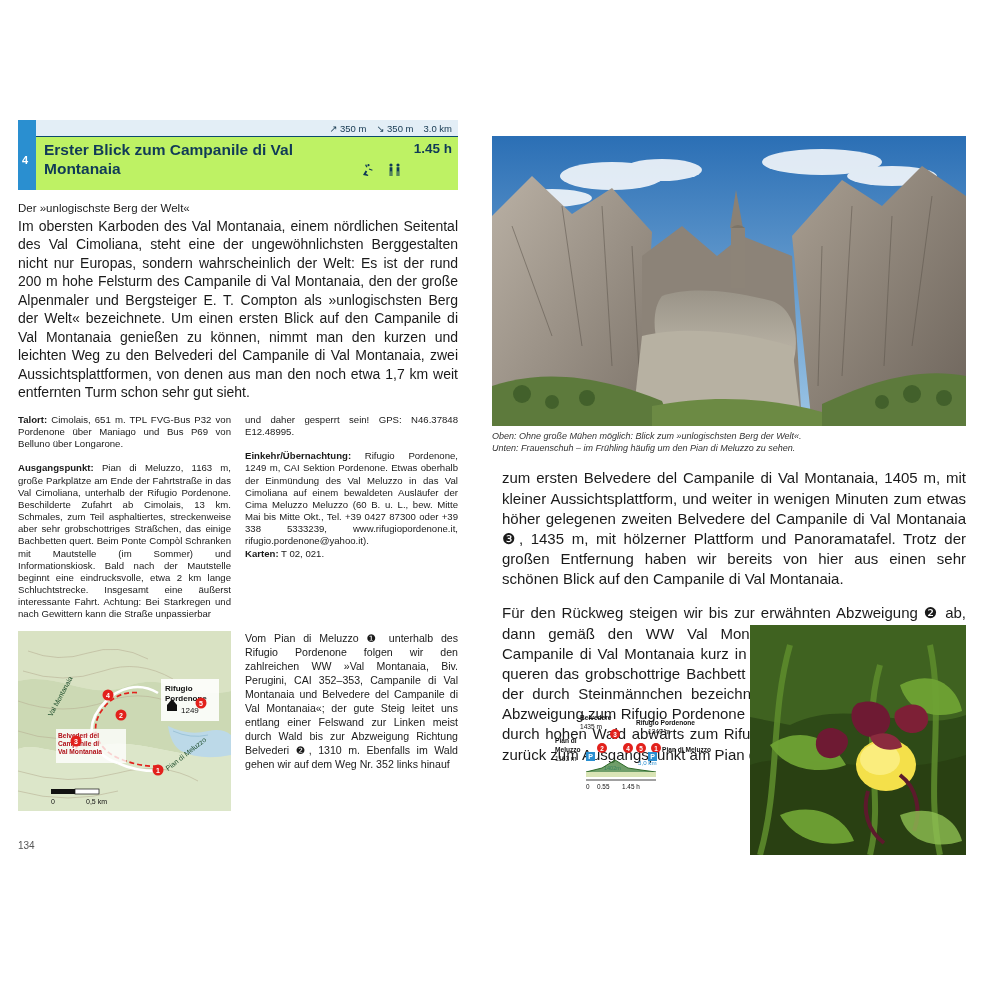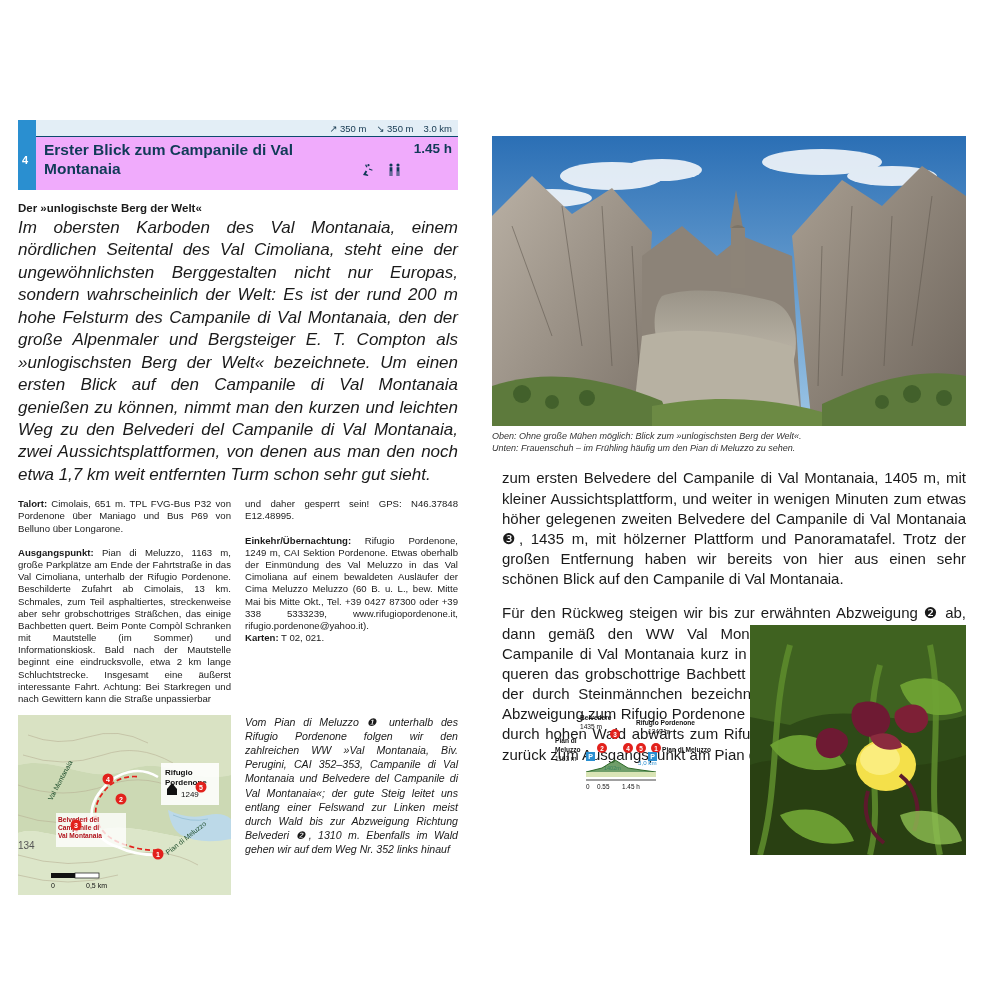--- a/index.html
+++ b/index.html
@@ -24,41 +24,41 @@
   }
   .chap-tab span{position:absolute;top:34px;left:4px;}
   .header-main{flex:1;}
   .header-top{
     background:#e3eef6;border-bottom:1px solid #0c4a6e;
     display:flex;justify-content:flex-end;align-items:center;
     font-size:9.5px;color:#14374f;padding:2px 6px 1px 0;height:13px;
   }
   .header-top .stat{margin-left:10px;white-space:nowrap;}
   .header-body{
-    background:#f0abfc;display:flex;align-items:flex-start;
+    background:#bef264;display:flex;align-items:flex-start;
     padding:4px 6px 5px 8px;min-height:44px;justify-content:center;
   }
   .title{
     flex:1;font-size:15.5px;font-weight:bold;color:#103a57;line-height:1.2;
     font-family:"Liberation Sans", sans-serif;
   }
   .header-right{width:92px;text-align:right;}
   .duration{font-size:13.5px;font-weight:bold;color:#103a57;line-height:1.2;}
   .pictos{margin-top:6px;font-size:12px;color:#103a57;letter-spacing:4px;text-align:right;}
 
-  .lead-title{font-size:11.5px;font-weight:bold;margin:12px 0 3px;}
-  .lead{font-size:17px;font-style:italic;line-height:1.32;text-align:justify;}
+  .lead-title{font-size:11.5px;font-weight:normal;margin:12px 0 3px;}
+  .lead{font-size:14px;line-height:1.32;text-align:justify;}
 
   .info-cols{display:flex;gap:14px;margin-top:12px;}
   .info-col{width:213px;font-size:9.6px;line-height:1.27;text-align:justify;}
   .info-col b{font-weight:bold;}
 
   .map-text-row{display:flex;gap:14px;margin-top:10px;}
   .mapbox{width:213px;height:180px;position:relative;overflow:hidden;background:#dfe9cf;}
-  .bodytext{width:213px;font-size:10.6px;line-height:1.33;text-align:justify;font-style:italic;}
+  .bodytext{width:213px;font-size:10.6px;line-height:1.33;text-align:justify;}
 
   .pagenum{position:absolute;left:18px;top:840px;font-size:10px;color:#555;text-align:center;}
 
   
   .right-col{position:absolute;left:492px;top:136px;width:474px;}
   .photo-top{width:474px;height:290px;position:relative;overflow:hidden;}
   .caption{font-size:9px;font-style:italic;color:#333;line-height:1.3;margin-top:5px;}
   .right-body{font-size:15px;line-height:1.345;text-align:justify;margin-top:14px;margin-left:10px;}
 
   .bottom-row{position:absolute;left:492px;top:625px;width:474px;height:230px;}

